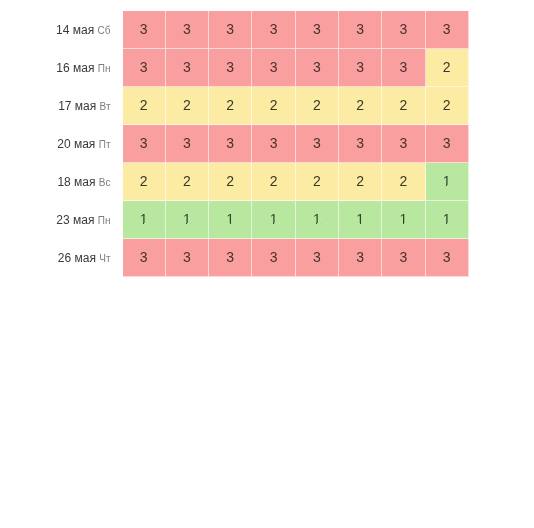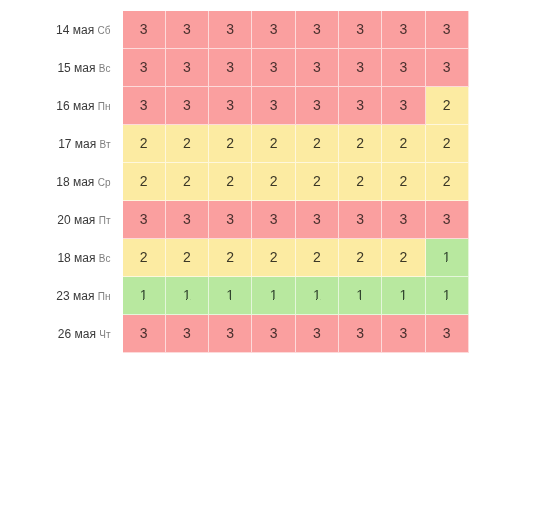--- a/index.html
+++ b/index.html
@@ -38,54 +38,32 @@
         <td class="score-cell lvl-3">3</td>
         <td class="score-cell lvl-3">3</td>
         <td class="score-cell lvl-3">3</td>
         <td class="score-cell lvl-3">3</td>
         <td class="score-cell lvl-3">3</td>
         <td class="score-cell lvl-3">3</td>
         <td class="score-cell lvl-3">3</td>
         <td class="score-cell lvl-3">3</td>
       </tr>
       <tr>
-        <td class="day-label"><span>15 мая</span> <span class="weekday">Вс</span></td>
-        <td class="score-cell lvl-3">3</td>
-        <td class="score-cell lvl-3">3</td>
-        <td class="score-cell lvl-3">3</td>
-        <td class="score-cell lvl-3">3</td>
-        <td class="score-cell lvl-3">3</td>
-        <td class="score-cell lvl-3">3</td>
-        <td class="score-cell lvl-3">3</td>
-        <td class="score-cell lvl-3">3</td>
-      </tr>
-      <tr>
         <td class="day-label"><span>16 мая</span> <span class="weekday">Пн</span></td>
         <td class="score-cell lvl-3">3</td>
         <td class="score-cell lvl-3">3</td>
         <td class="score-cell lvl-3">3</td>
         <td class="score-cell lvl-3">3</td>
         <td class="score-cell lvl-3">3</td>
         <td class="score-cell lvl-3">3</td>
         <td class="score-cell lvl-3">3</td>
         <td class="score-cell lvl-2">2</td>
       </tr>
       <tr>
         <td class="day-label"><span>17 мая</span> <span class="weekday">Вт</span></td>
-        <td class="score-cell lvl-2">2</td>
-        <td class="score-cell lvl-2">2</td>
-        <td class="score-cell lvl-2">2</td>
-        <td class="score-cell lvl-2">2</td>
-        <td class="score-cell lvl-2">2</td>
-        <td class="score-cell lvl-2">2</td>
-        <td class="score-cell lvl-2">2</td>
-        <td class="score-cell lvl-2">2</td>
-      </tr>
-      <tr>
-        <td class="day-label"><span>18 мая</span> <span class="weekday">Ср</span></td>
         <td class="score-cell lvl-2">2</td>
         <td class="score-cell lvl-2">2</td>
         <td class="score-cell lvl-2">2</td>
         <td class="score-cell lvl-2">2</td>
         <td class="score-cell lvl-2">2</td>
         <td class="score-cell lvl-2">2</td>
         <td class="score-cell lvl-2">2</td>
         <td class="score-cell lvl-2">2</td>
       </tr>
       <tr>

